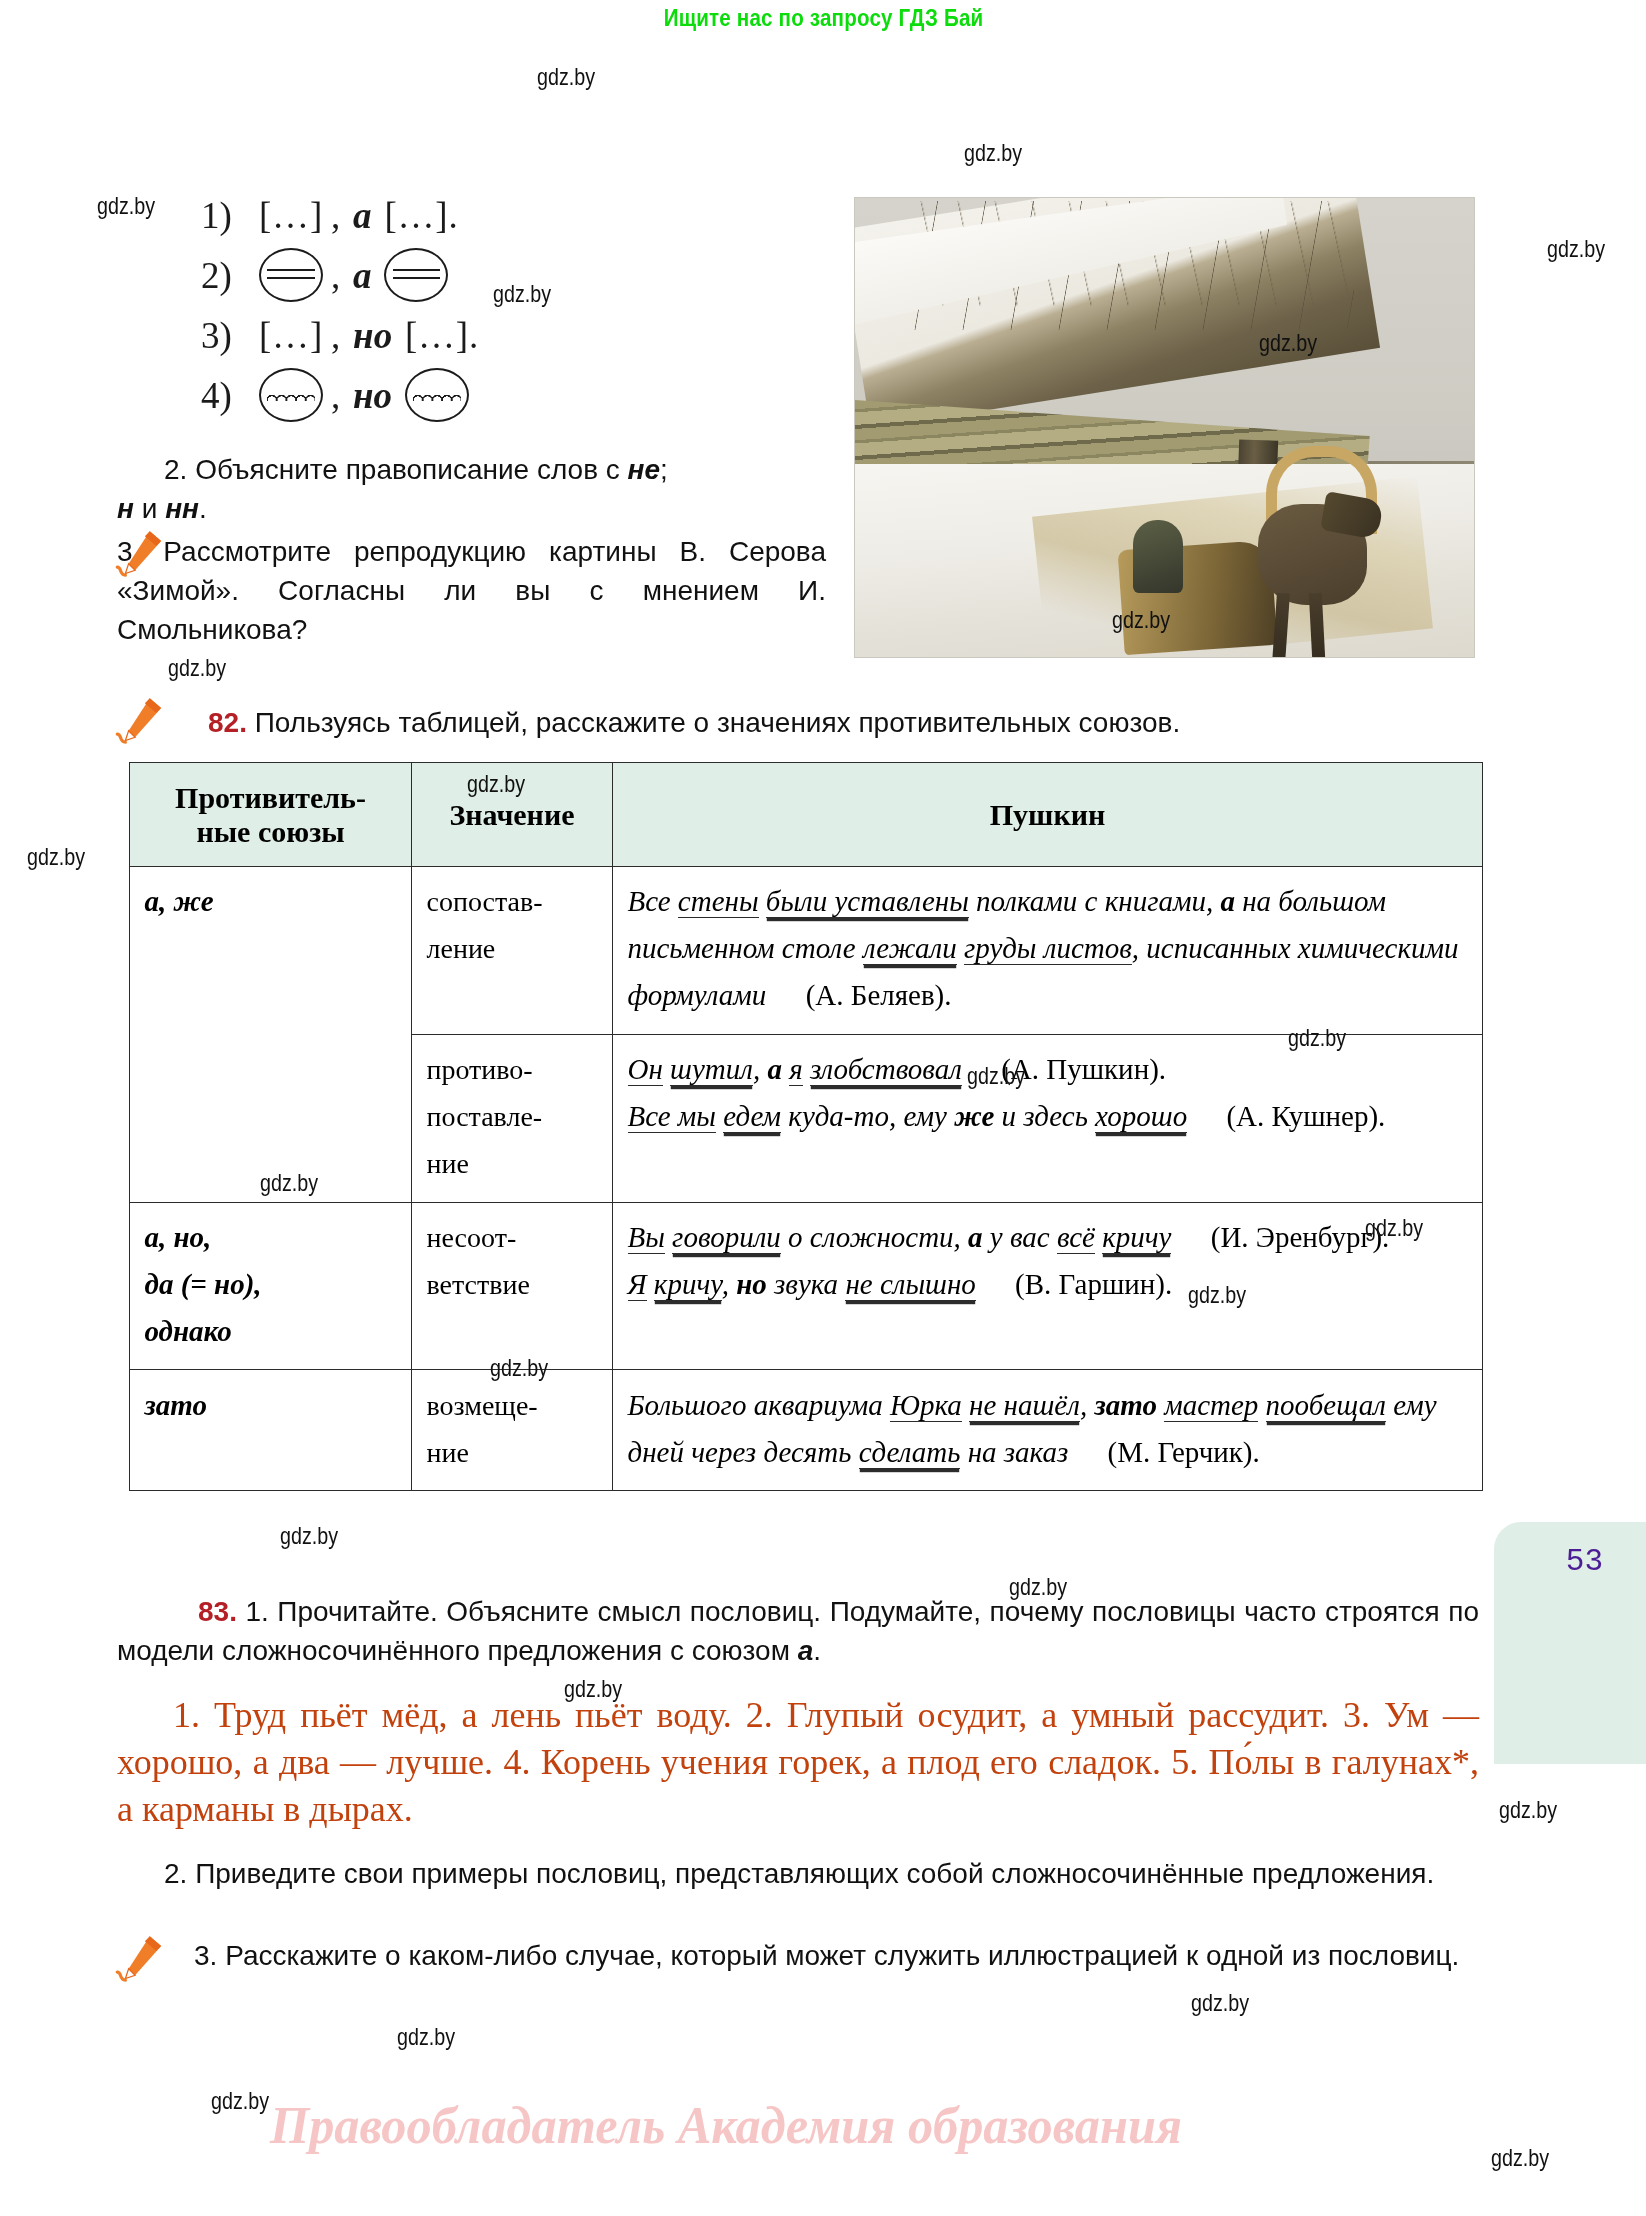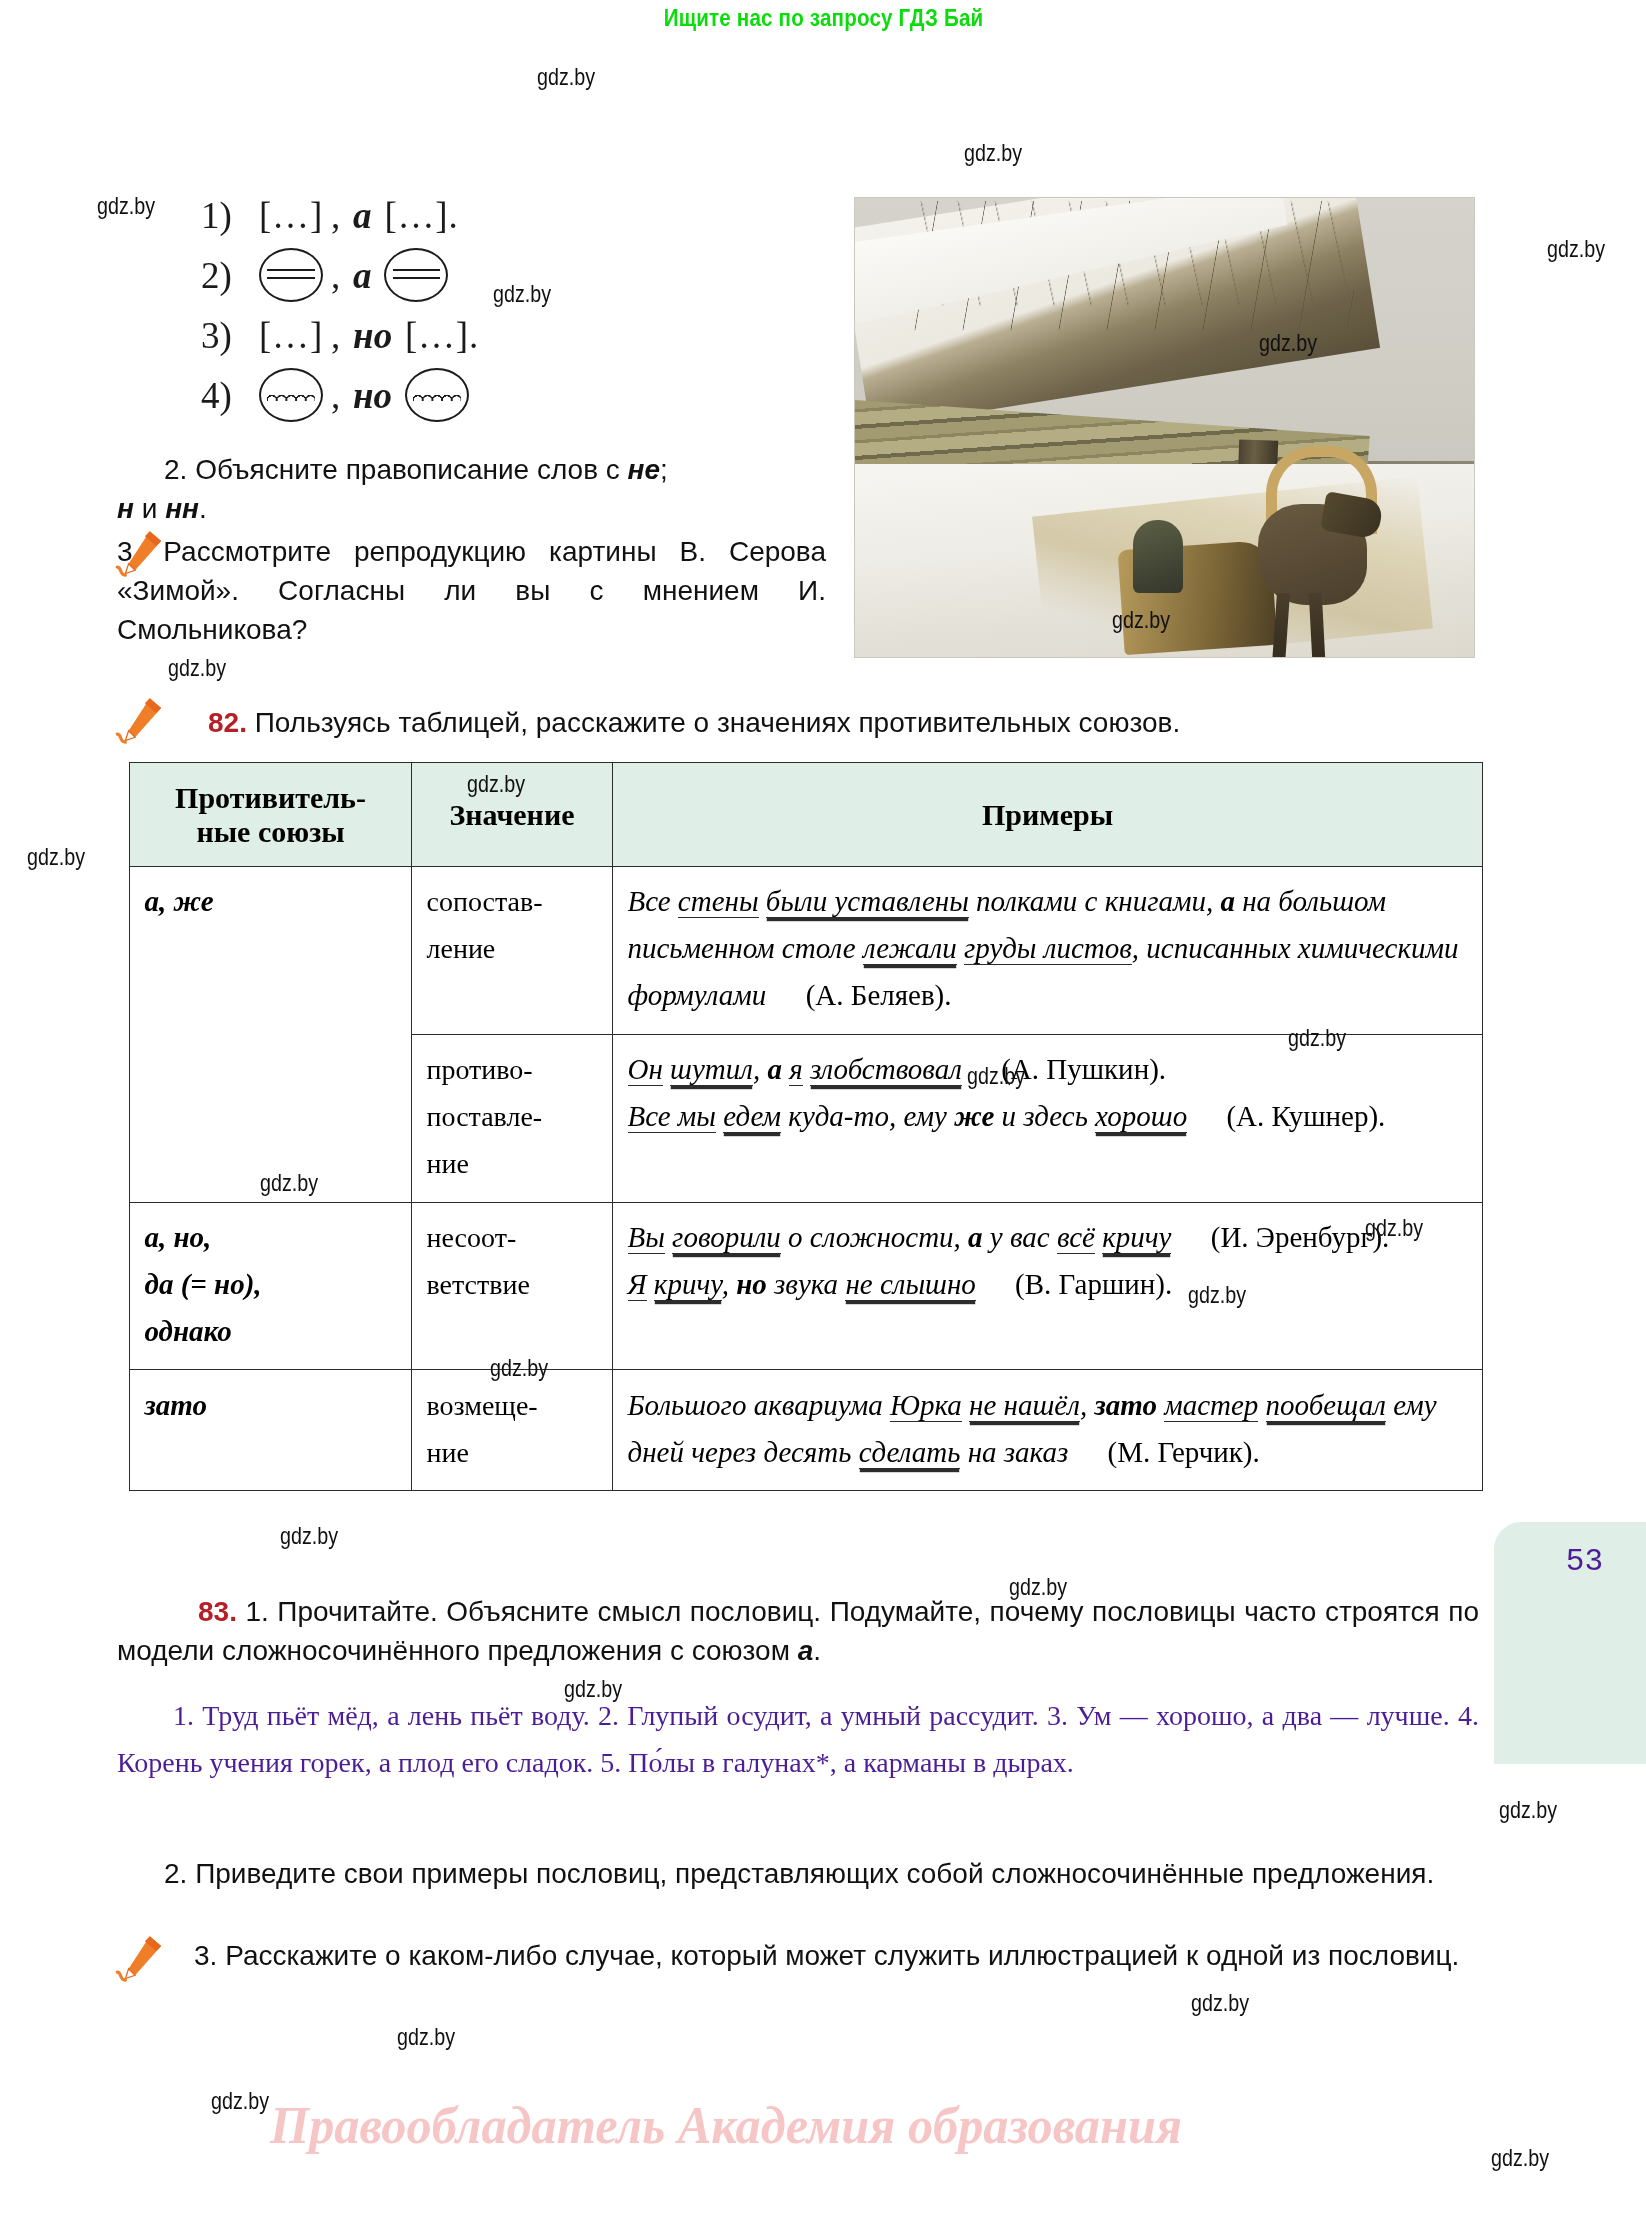--- a/index.html
+++ b/index.html
@@ -159,23 +159,23 @@
   .u1{border-bottom:1.6px solid #2c2c2c;}
   .u2{
     border-bottom:1.6px solid #2c2c2c;
     box-shadow:0 4px 0 -0.8px #2c2c2c;
   }
 
   
   .serif-para{
     position:absolute;
     font-family:"Liberation Serif", serif;
-    font-size:28px;
+    font-size:36px;
     line-height:47px;
-    color:#4c1d95;
+    color:#c2410c;
     text-align:justify;
     z-index:10;
   }
 
   
   .pagenum-plate{
     position:absolute;
     right:0;bottom:121px;
     width:153px;height:242px;
     background:#dfeee6;
@@ -420,21 +420,21 @@
         <col class="col2">
         <col>
       </colgroup>
     <thead>
       <tr>
         <th>
           <span>Противитель-</span><br>
           <span>ные союзы</span>
         </th>
         <th>Значение</th>
-        <th>Примеры</th>
+        <th>Пушкин</th>
       </tr>
     </thead>
     <tbody>
 
       <tr>
         <td class="c1" rowspan="2">а, же</td>
         <td class="c2">
           <span>сопостав-</span><br>
           <span>ление</span>
         </td>

